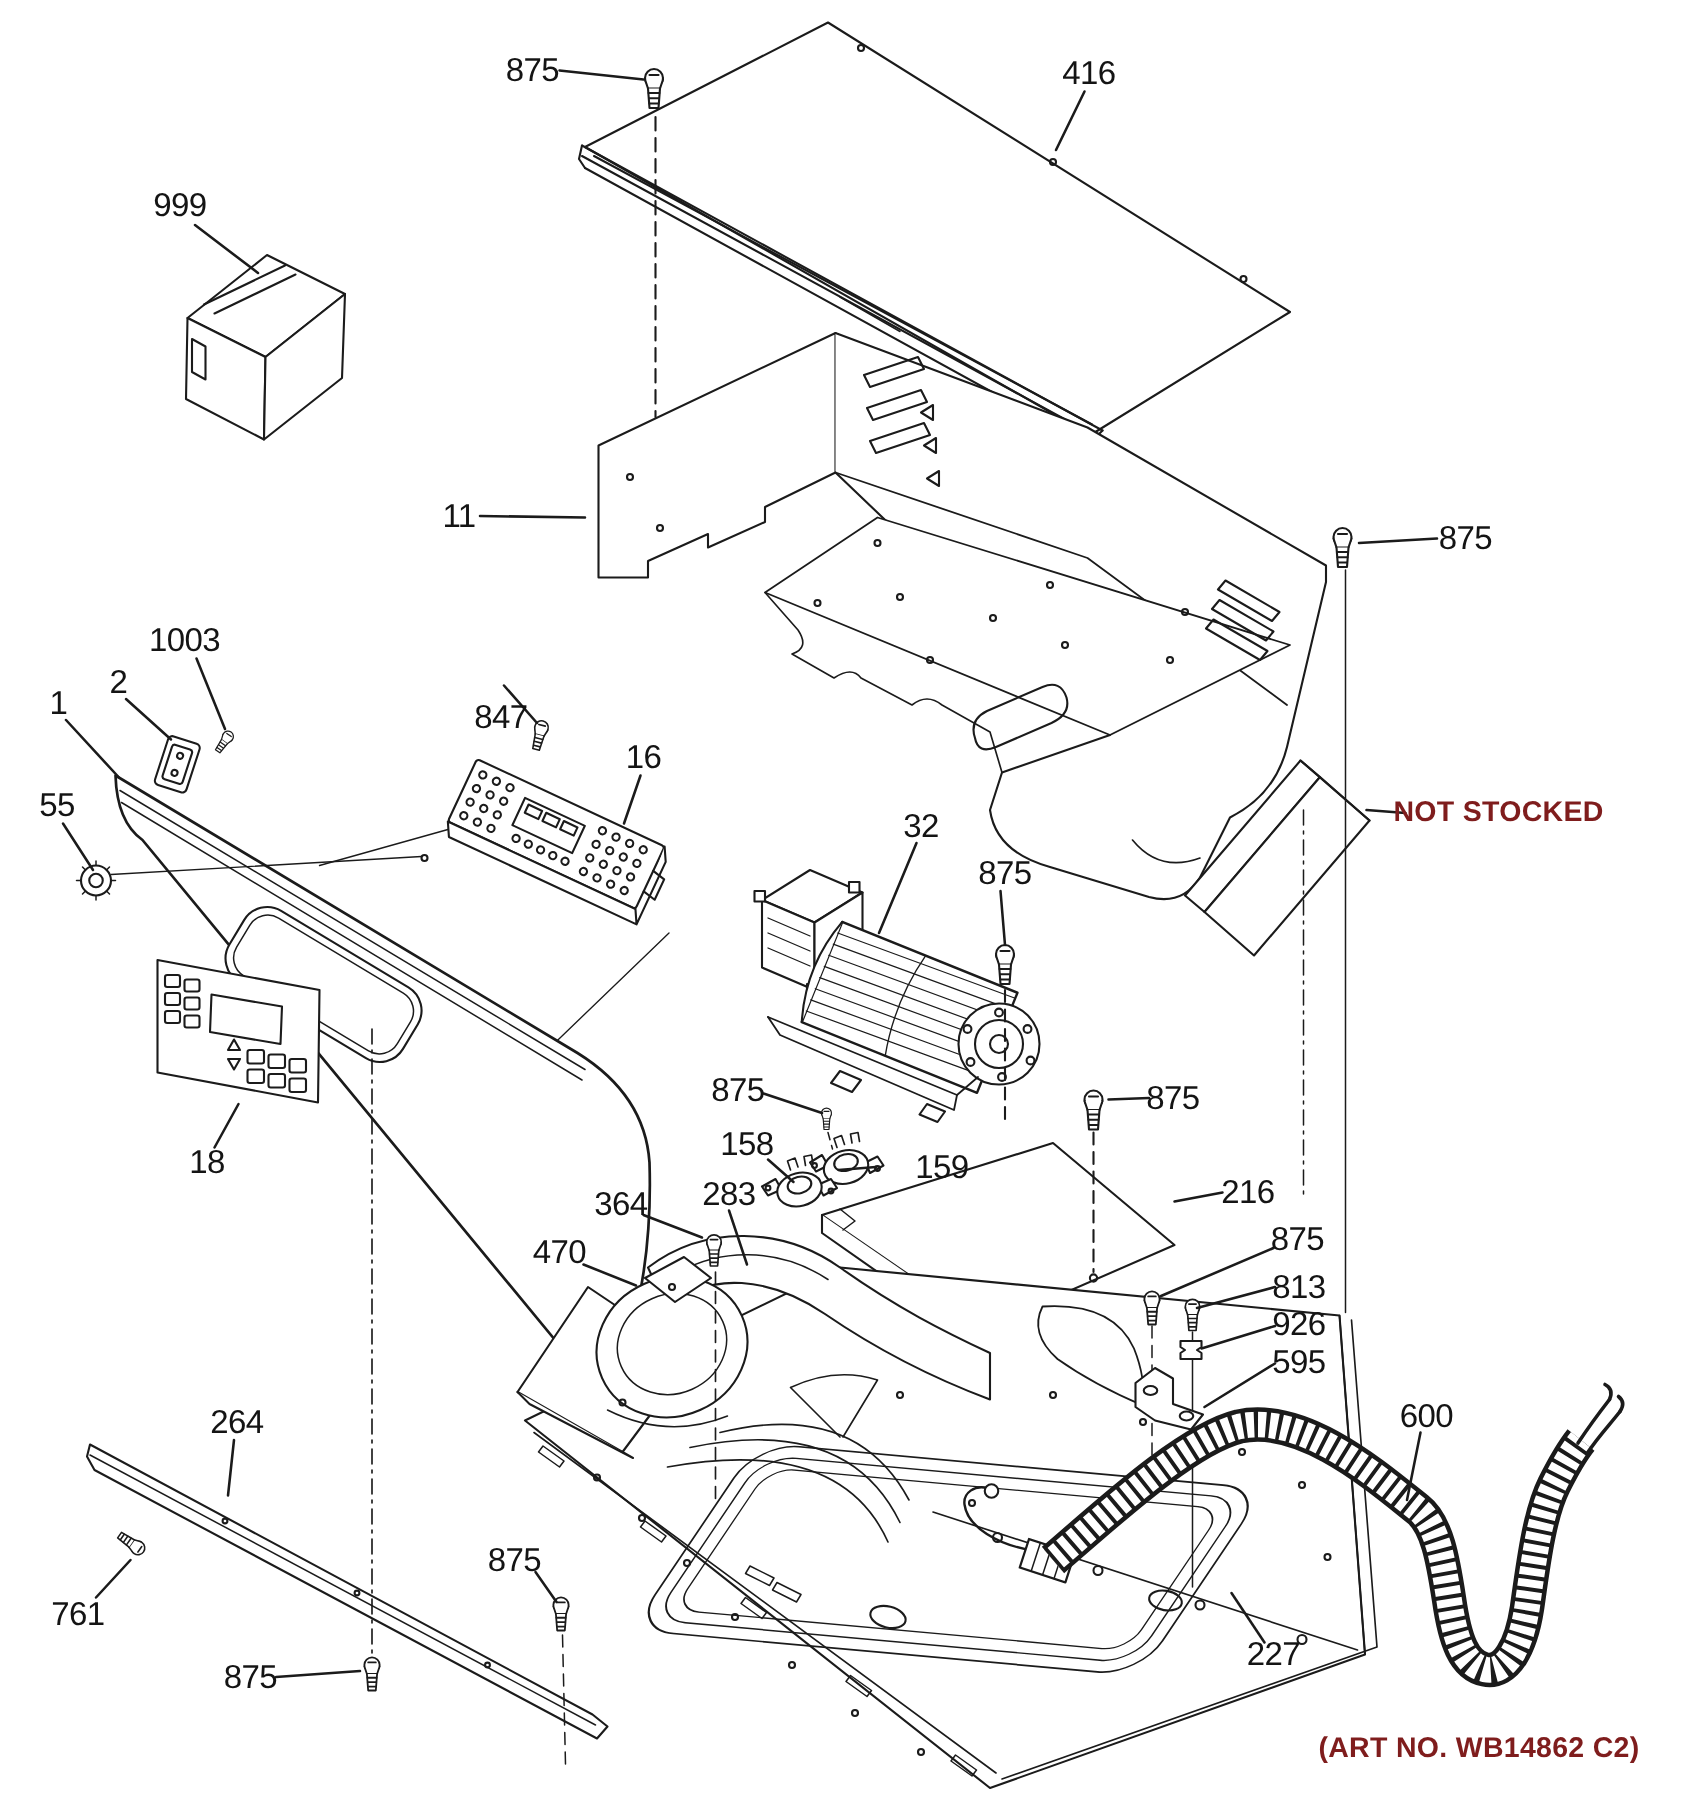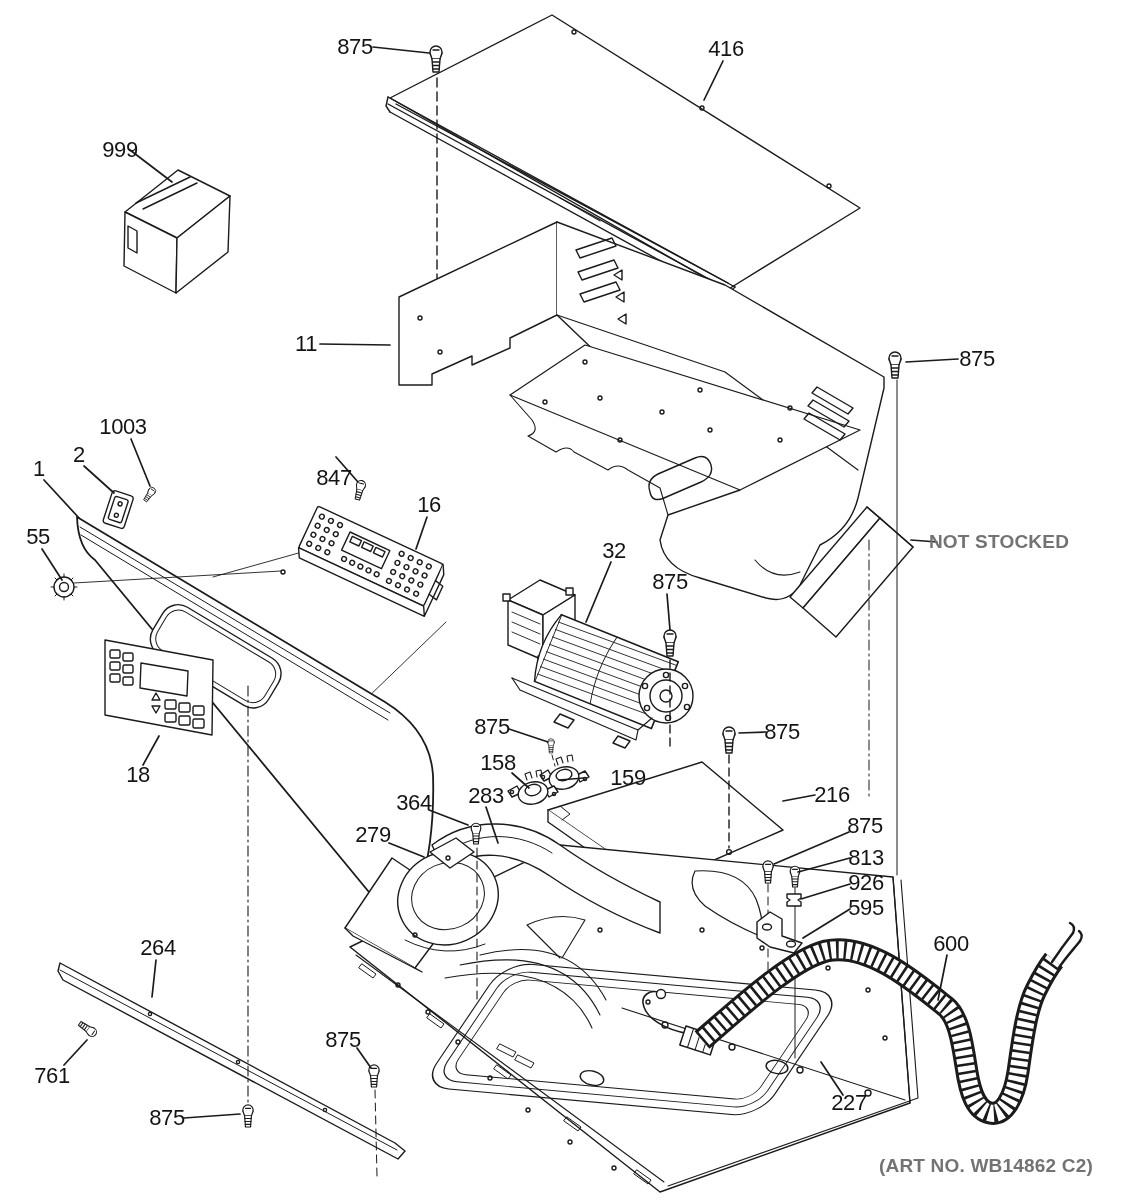--- a/index.html
+++ b/index.html
@@ -2,21 +2,21 @@
 <html><head>
 <meta charset="utf-8">
 <style>
   html,body{margin:0;padding:0;background:#fff;}
   .stage{position:relative;width:1125px;height:1200px;background:#ffffff;overflow:hidden;
          font-family:"Liberation Sans",sans-serif;}
   svg{position:absolute;left:0;top:0;}
   .lbl{position:absolute;transform:translate(-50%,-50%);font-size:22px;color:#141414;
        white-space:nowrap;letter-spacing:-0.4px;}
   .lbl-bold{position:absolute;transform:translate(-50%,-50%);font-weight:bold;font-size:19px;
-       color:#737373;white-space:nowrap;letter-spacing:0.2px;}
+       color:#7f1d1d;white-space:nowrap;letter-spacing:0.2px;}
 </style>
 </head>
 <body>
 
 <div class="stage">
 
 <svg width="1125" height="1200" viewBox="0 0 1125 1200" fill="none" stroke="#1b1b1b" stroke-width="1.4" stroke-linejoin="round" stroke-linecap="round">
 
   <defs>
     <g id="screw">
@@ -381,40 +381,40 @@
     <path d="M156,960 L152,997"></path>
     <path d="M947,955 L938,1000"></path>
     <path d="M64,1065 L87,1040"></path>
     <path d="M184,1118 L240,1114"></path>
     <path d="M357,1048 L371,1068"></path>
     <path d="M843,1095 L821,1062"></path>
   </g>
 </svg>
 
   <div id="callout-layer">
-      <span class="lbl" style="left: 120px; top: 137px; margin-top: 13px;">999</span>
+      <span class="lbl" style="left: 120px; top: 137px;">999</span>
       <span class="lbl" style="left: 355px; top: 47px;">875</span>
       <span class="lbl" style="left: 726px; top: 49px;">416</span>
       <span class="lbl" style="left: 977px; top: 359px;">875</span>
       <span class="lbl" style="left: 306px; top: 344px;">11</span>
       <span class="lbl" style="left: 123px; top: 427px;">1003</span>
       <span class="lbl" style="left: 79px; top: 455px;">2</span>
       <span class="lbl" style="left: 334px; top: 446px; margin-top: 32px;">847</span>
       <span class="lbl" style="left: 429px; top: 505px;">16</span>
       <span class="lbl" style="left: 39px; top: 469px;">1</span>
       <span class="lbl" style="left: 38px; top: 537px;">55</span>
       <span class="lbl" style="left: 614px; top: 551px;">32</span>
       <span class="lbl" style="left: 670px; top: 582px;">875</span>
       <span class="lbl" style="left: 138px; top: 775px;">18</span>
       <span class="lbl" style="left: 492px; top: 727px;">875</span>
       <span class="lbl" style="left: 498px; top: 763px;">158</span>
       <span class="lbl" style="left: 600px; top: 778px; margin-left: 28px;">159</span>
       <span class="lbl" style="left: 414px; top: 803px;">364</span>
       <span class="lbl" style="left: 486px; top: 796px;">283</span>
-      <span class="lbl" style="left: 373px; top: 835px;">279</span>
+      <span class="lbl" style="left: 373px; top: 835px;">470</span>
       <span class="lbl" style="left: 832px; top: 795px;">216</span>
       <span class="lbl" style="left: 782px; top: 732px;">875</span>
       <span class="lbl" style="left: 865px; top: 826px;">875</span>
       <span class="lbl" style="left: 866px; top: 858px;">813</span>
       <span class="lbl" style="left: 866px; top: 883px;">926</span>
       <span class="lbl" style="left: 866px; top: 908px;">595</span>
       <span class="lbl" style="left: 158px; top: 948px;">264</span>
       <span class="lbl" style="left: 951px; top: 944px;">600</span>
       <span class="lbl" style="left: 52px; top: 1076px;">761</span>
       <span class="lbl" style="left: 167px; top: 1118px;">875</span>

